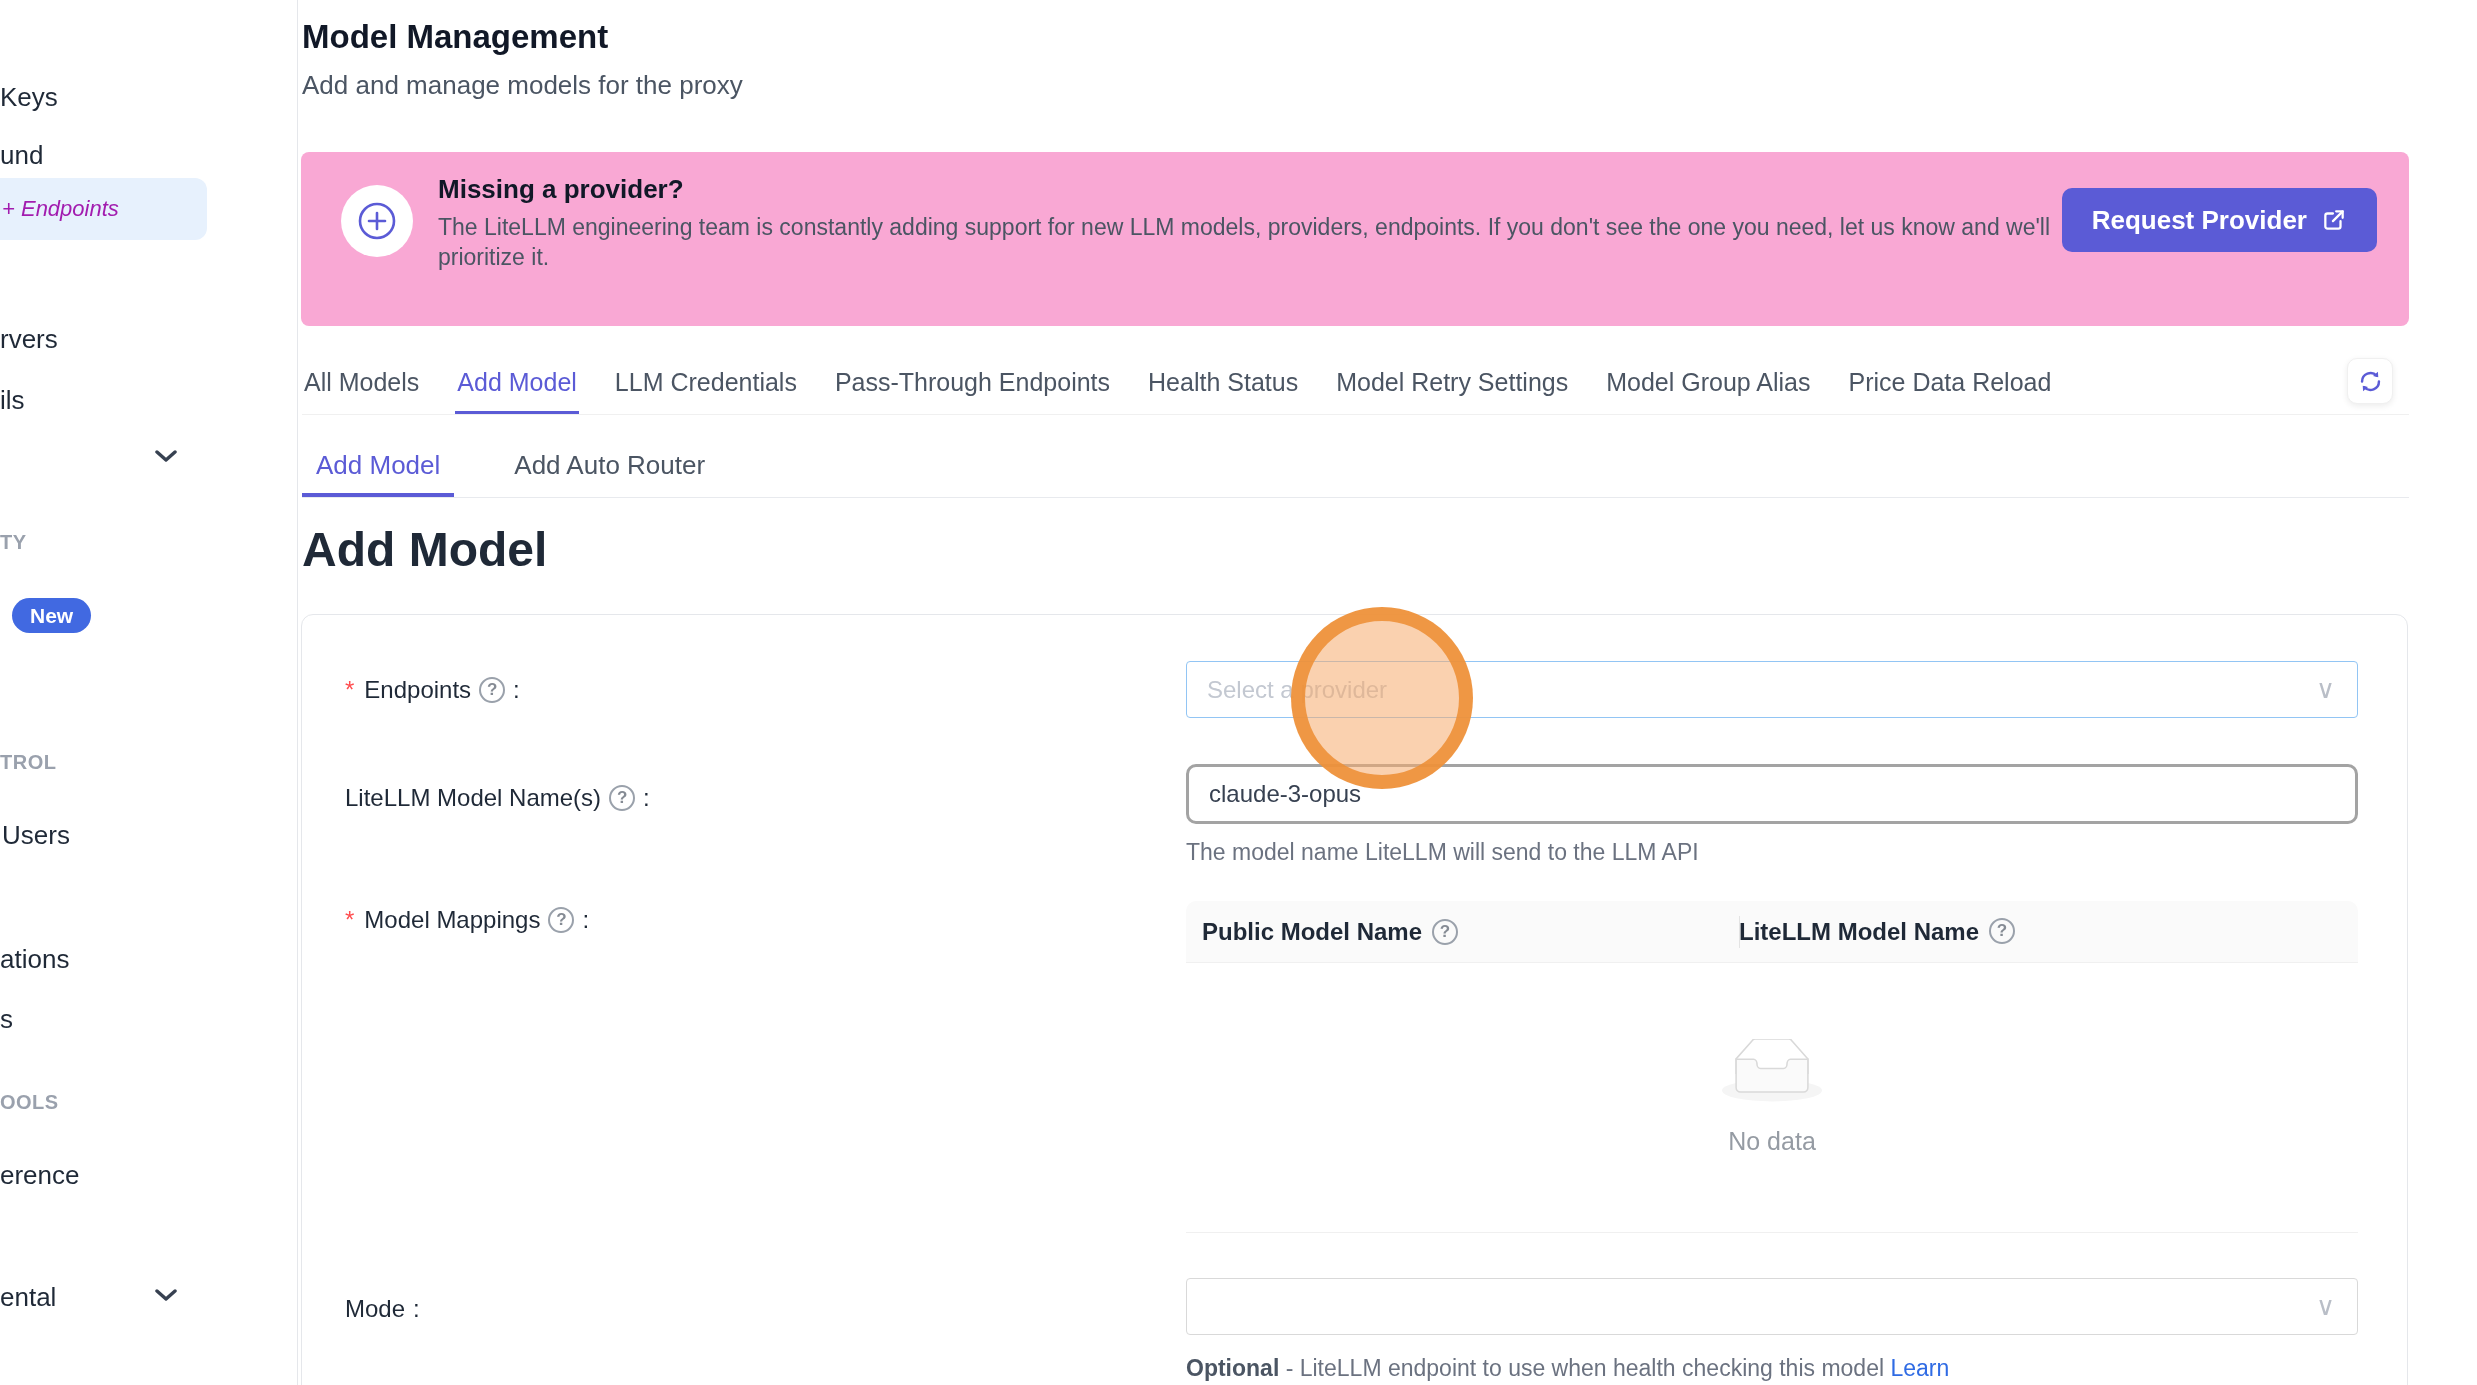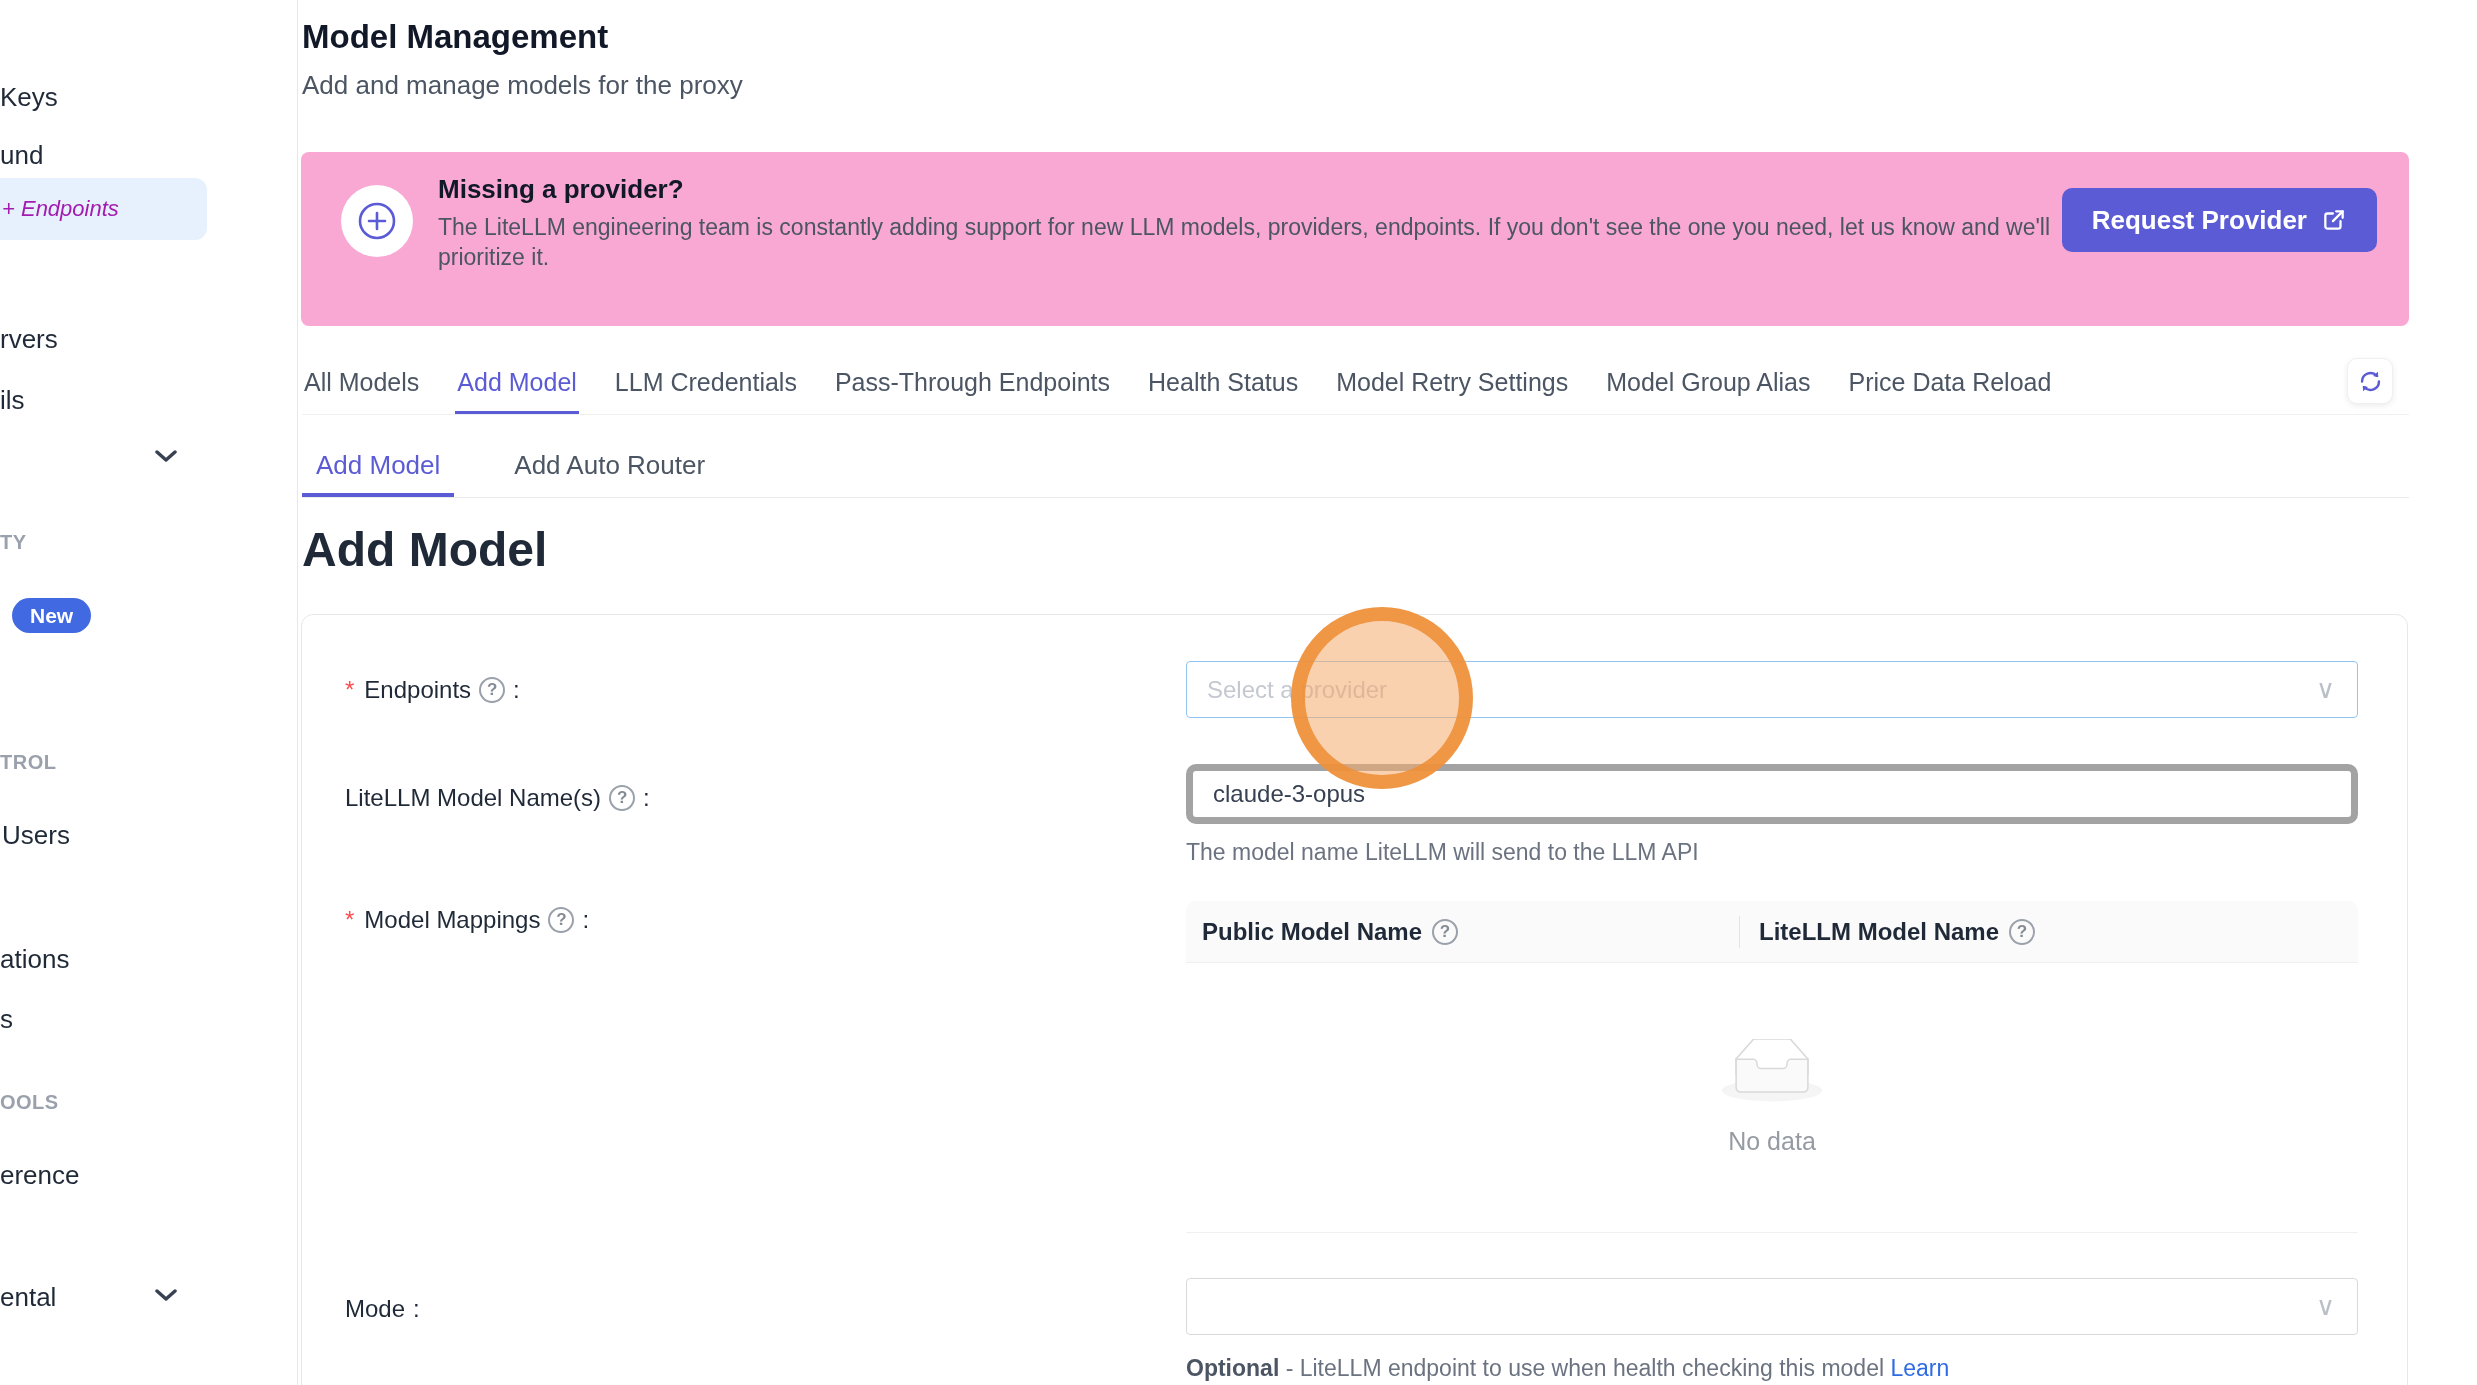--- a/index.html
+++ b/index.html
@@ -56,33 +56,33 @@
   .help-icon { width:26px; height:26px; border:2px solid #9aa1ab; border-radius:50%;
                color:#858b94; font-size:17px; font-weight:700; display:inline-flex;
                align-items:center; justify-content:center; }
   .colon { color:#1f2937; }
   .ctrl { position:absolute; left:884px; width:1172px; }
   .select-box { height:57px; border:1px solid #d9d9d9; border-radius:4px; background:#fff;
                 display:flex; align-items:center; padding:0 20px; position:relative; cursor:pointer; }
   .select-box.focused { border-color:#92c5f4; }
   .select-placeholder { font-size:24px; color:#c3c8d1; }
   .select-chevron { position:absolute; right:22px; font-size:26px; color:#b9bec7; }
-  .text-input { width:100%; height:60px; border:7px solid #a3a3a3; border-radius:10px;
+  .text-input { width:100%; height:60px; border:3px solid #a3a3a3; border-radius:10px;
                 padding:0 20px; font-size:24px; color:#374151; font-family:inherit; background:#fff; }
   .helper { font-size:23px; color:#6b7280; }
   .click-ring { position:absolute; left:989px; top:-8px; width:182px; height:182px; border-radius:50%;
                 background:rgba(245,171,110,0.55); border:14px solid rgba(238,144,53,0.88);
                 z-index:5; pointer-events:none; }
   
   .map-table { position:absolute; left:884px; top:286px; width:1172px; }
   .map-head { display:flex; height:62px; background:#fafafa; border-radius:10px 10px 0 0;
               border-bottom:1px solid #f0f0f0; align-items:center; position:relative; }
   .map-col1 { width:553px; padding-left:16px; display:flex; align-items:center; gap:10px;
               font-size:24px; font-weight:700; color:#1f2937; }
-  .map-col2 { padding-left:20px; display:flex; align-items:center; gap:10px;
+  .map-col2 { display:flex; gap:10px;
               font-size:24px; font-weight:700; color:#1f2937; }
   .map-divider { position:absolute; left:553px; top:15px; width:1px; height:32px; background:#e3e3e3; }
   .map-body { height:270px; border-bottom:1px solid #f0f0f0; display:flex; flex-direction:column;
               align-items:center; justify-content:center; gap:24px; }
   .no-data-text { font-size:25px; color:#959ba3; }
   .mode-help b { color:#4b5563; font-weight:700;text-align:right; }
   .learn-link { color:#2f6be4; cursor:pointer; }
 </style>
 </head>
 <body>

